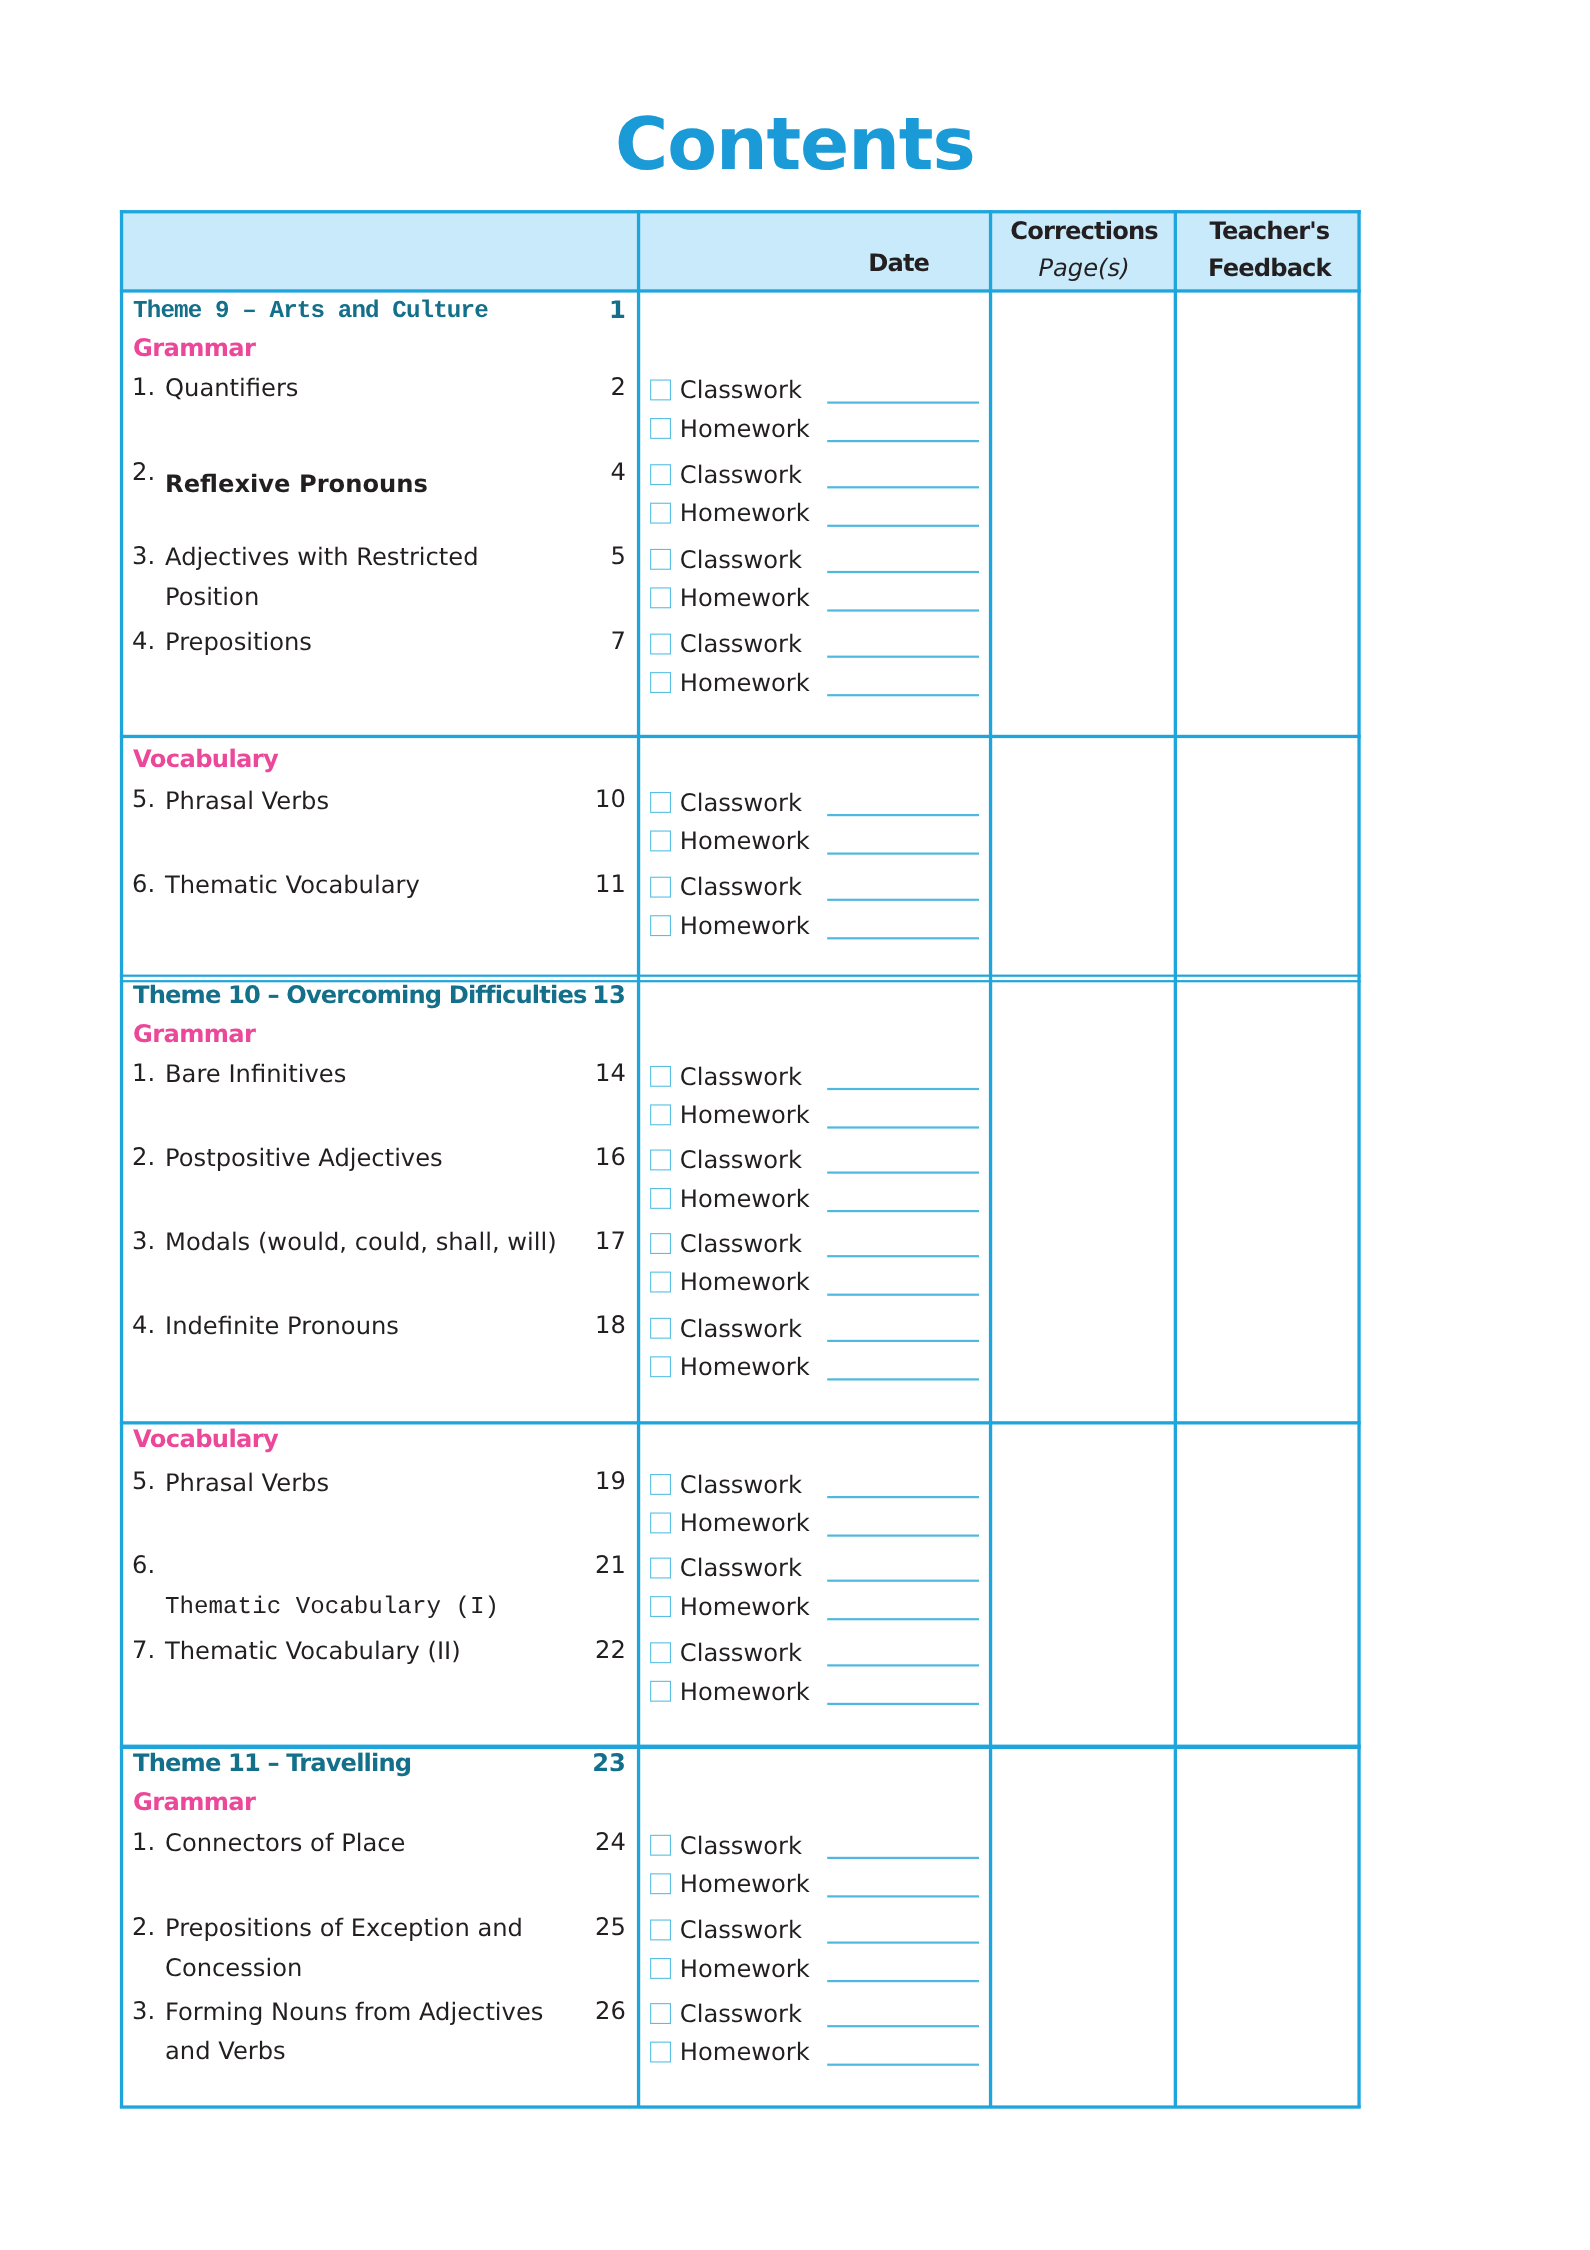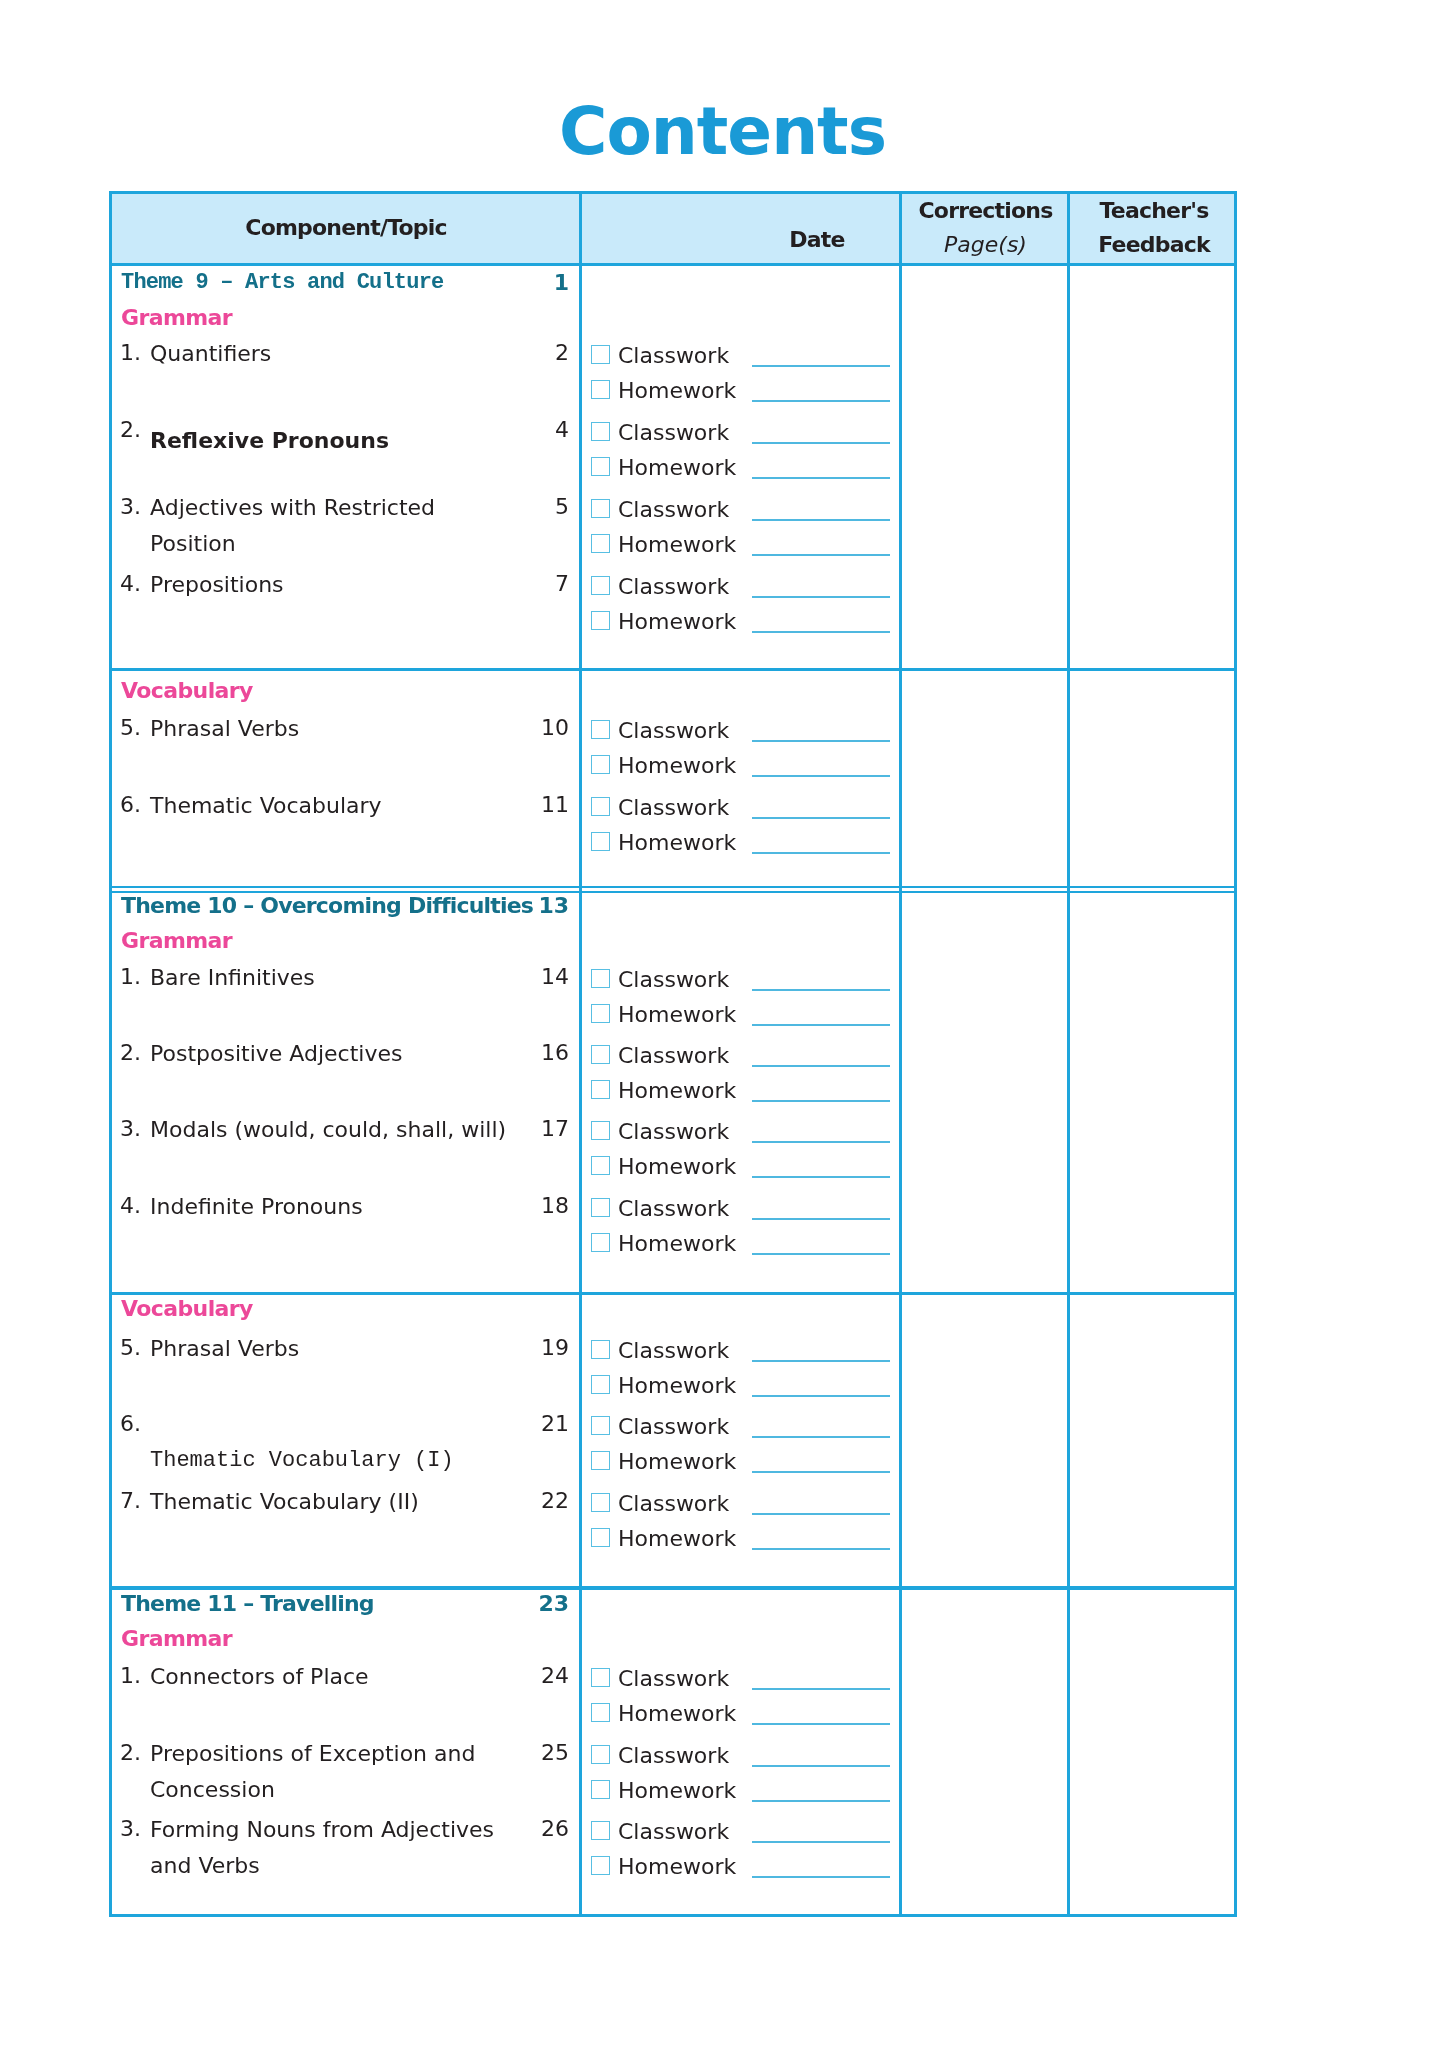--- a/index.html
+++ b/index.html
@@ -34,23 +34,20 @@
                border-top: 2px solid #4fb8e0; }
 </style>
 </head>
 <body>
 
 <div class="title">Contents</div>
 
 <div class="table" id="contents-table">
   <div class="header-bg"></div>
 
-  <div class="hcell" style="left:3px; width:468px;">
-    <span>Component/Topic</span>
-  </div>
   <div class="hcell" style="left:683px; width:50px;margin-top:12px;">
     <span>Date</span>
   </div>
   <div class="hcell" style="left:962px; width:166px;">
     <span>Teacher's</span>
     <span>Feedback</span>
   </div>
   <div class="hcell" style="left:794px; width:165px;">
     <span>Corrections</span>
     <span class="ital">Page(s)</span>

